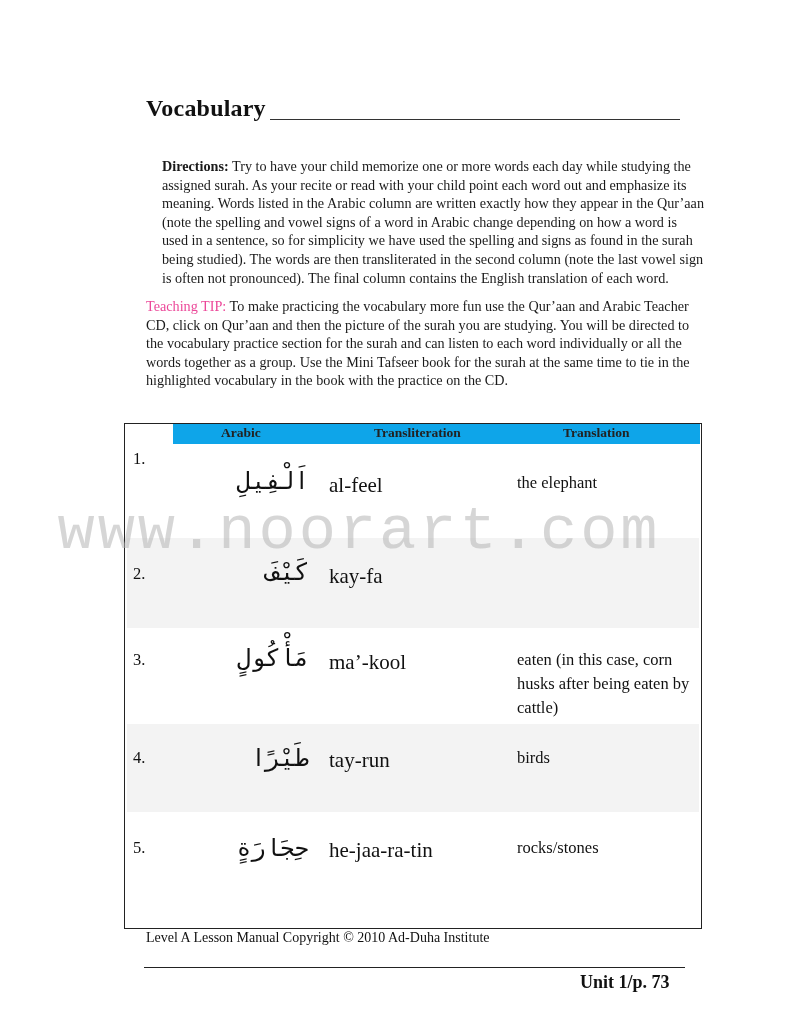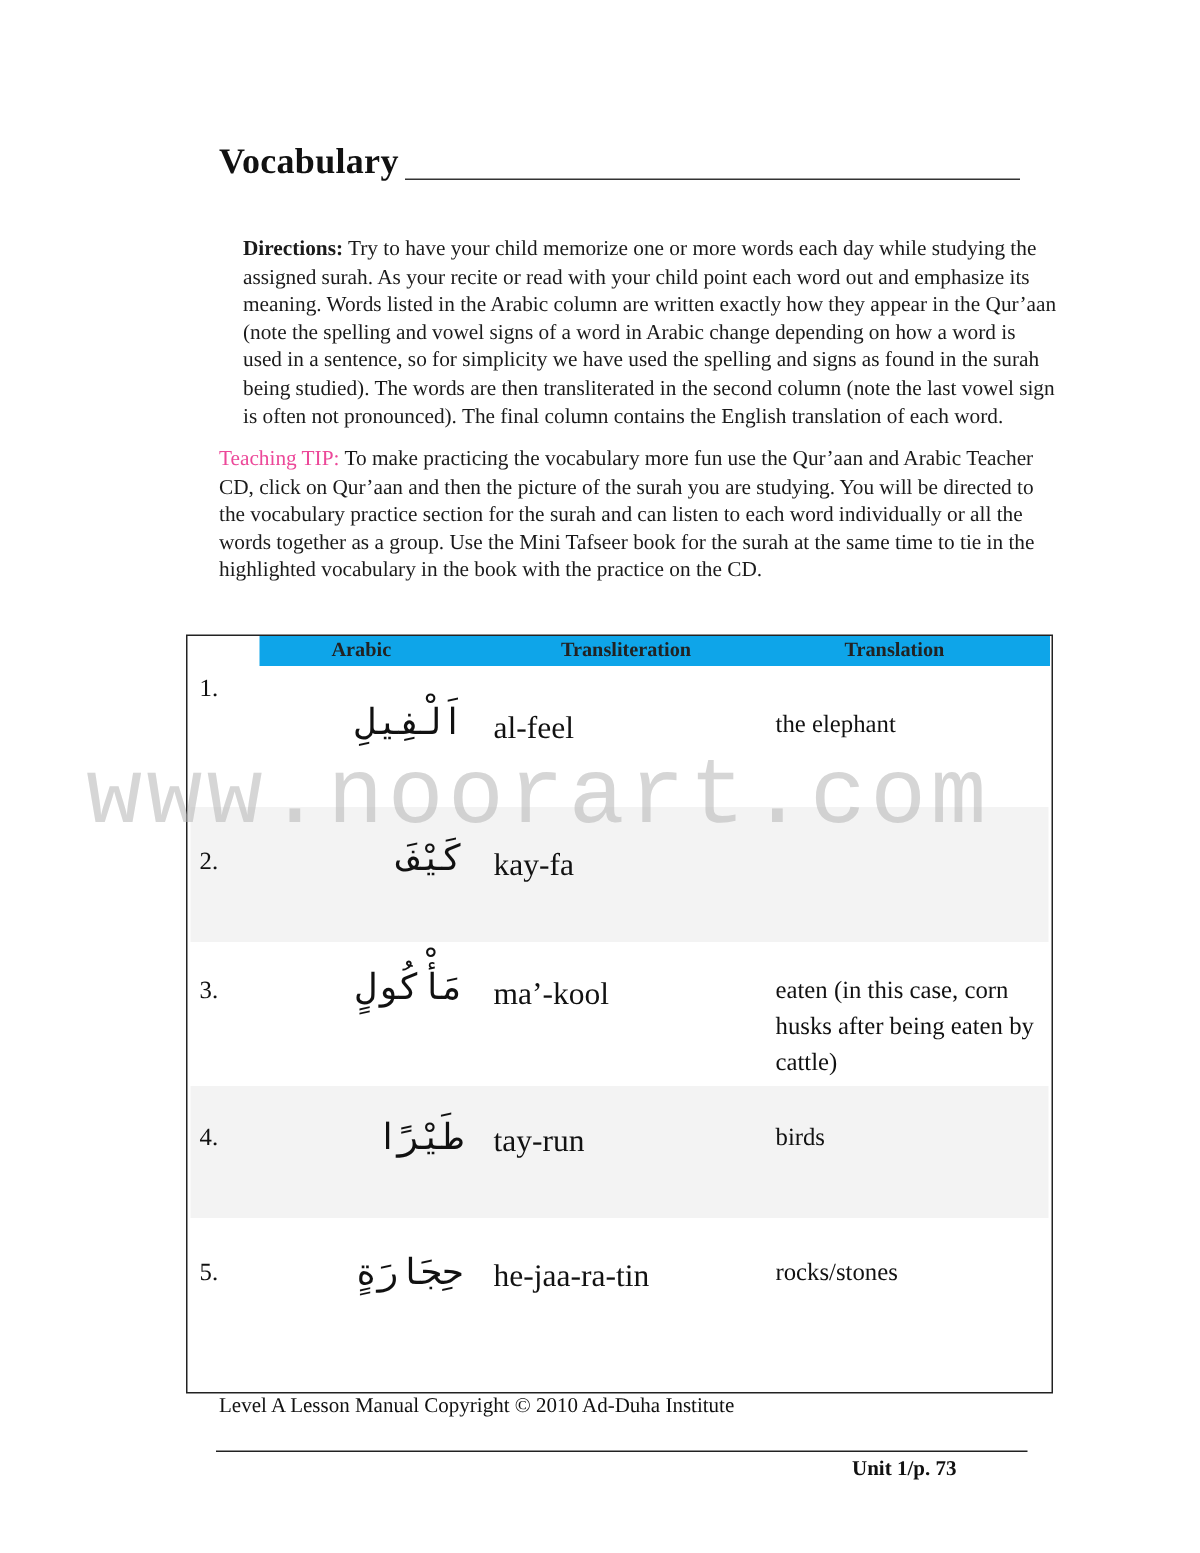--- a/index.html
+++ b/index.html
@@ -24,21 +24,21 @@
   .ar { position: absolute; right: 390px; font-family: Liberation Mono, monospace; font-size: 24px; direction: rtl; white-space: nowrap; }
   .tr { position: absolute; left: 202px; font-size: 21px; }
   .en { position: absolute; left: 390px; width: 190px; font-size: 16.5px; line-height: 24px; }
 
   .watermark { position: absolute; left: 0; top: 496px; width: 718px; text-align: center;
                font-family: "Liberation Mono", "DejaVu Sans Mono", monospace; font-size: 62px; letter-spacing: 3px;
                color: rgba(180,180,180,0.55); pointer-events: none; white-space: nowrap; }
 
   .footer-rule { position: absolute; left: 144px; width: 541px; top: 967px; border-top: 1.2px solid #222; }
   .footer-left { position: absolute; left: 146px; top: 930px; font-size: 14px; font-family: "Liberation Serif", serif; }
-  .footer-right { position: absolute; left: 568px; top: 972px; font-size: 14px; font-weight: bold; }
+  .footer-right { position: absolute; left: 580px; top: 972px; font-size: 18px; font-weight: bold; }
 </style>
 </head>
 <body>
 
 <div class="title-wrap">
   <span class="title">Vocabulary</span>
   <span class="title-rule"></span>
 </div>
 
 <p class="para" id="directions" style="margin:16px">

